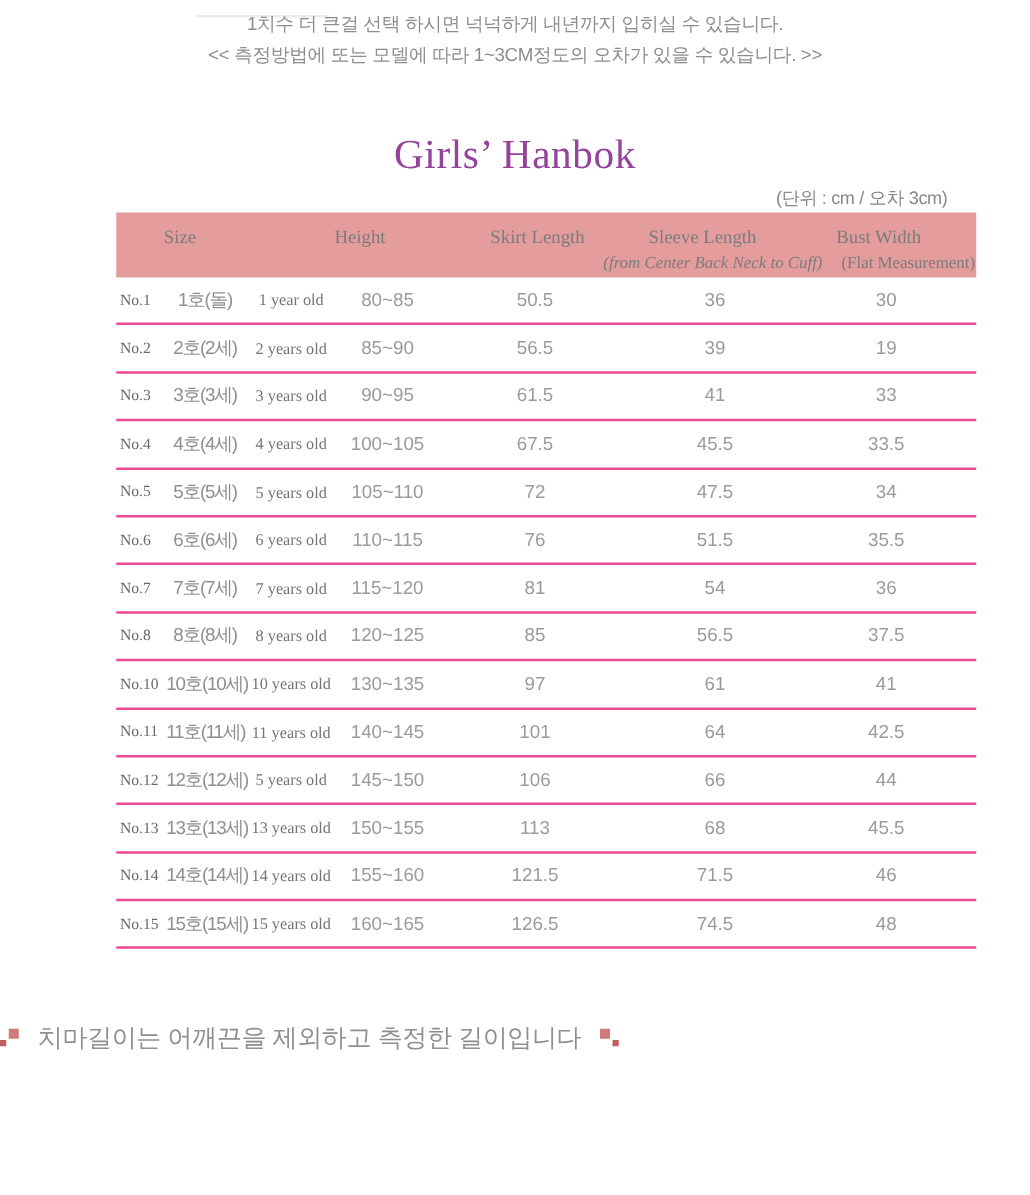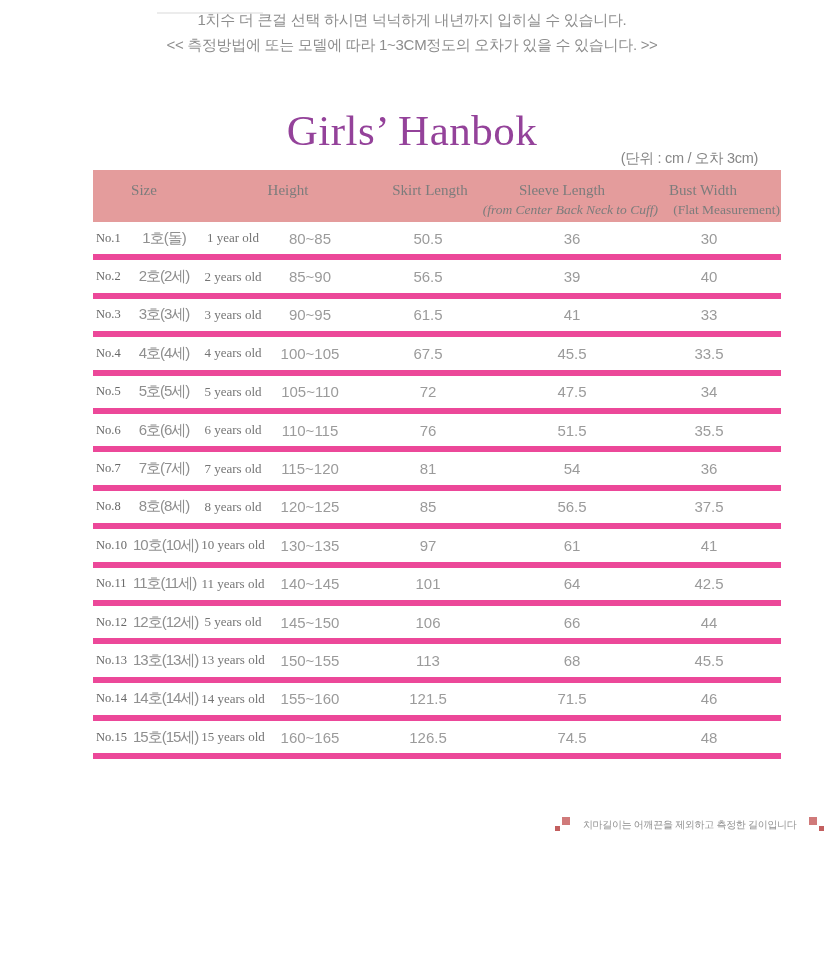--- a/index.html
+++ b/index.html
@@ -11,21 +11,21 @@
 
   
   .artifact-line { position:absolute; left:157px; top:12px; width:106px; height:2px; background:#ececec; }
 
   
   .top-notes { position:absolute; top:7px; left:0; width:100%; text-align:center;
     color:#8d8d8d; font-size:15px; line-height:25px; letter-spacing:-0.3px; }
 
   
   .title { position:absolute; top:106px; left:0; width:100%; text-align:center;
-    font-family:"Liberation Serif", serif; font-size:43px; color:#94429a; letter-spacing:0.5px; }
+    font-family:"Liberation Serif", serif; font-size:33px; color:#94429a; letter-spacing:0.5px; }
 
   
   .unit-note { position:absolute; top:149px; right:66px; font-size:14.5px; color:#878787; letter-spacing:-0.3px; }
 
   
   .size-table { position:absolute; top:170px; left:93px; width:688px; }
 
   .t-header { position:relative; background:#e49c9c; height:52px;
     font-family:"Liberation Serif", serif; color:#7c7c7c; }
   .t-header-row { display:grid; grid-template-columns:102px 156px 158px 130px 142px;
@@ -33,30 +33,30 @@
   .t-header-row span { text-align:center; white-space:nowrap; }
   .hcell-height { padding-left:30px; }
   .hcell-sleeve { padding-right:24px; }
   .hcell-bust  { padding-right:14px; }
   .hdr-sub { position:absolute; bottom:4px; font-size:13.5px; white-space:nowrap; }
   .hdr-sub1 { right:123px;font-style:italic; }
   .hdr-sub2 { right:1px; }
 
   .t-body { width:100%; }
   .t-row { display:grid; grid-template-columns:40px 62px 76px 78px 158px 130px 144px;
-    align-items:center; height:38.4px; border-bottom:6px solid #ec4899; }
+    align-items:center; height:38.4px; border-bottom:2px solid #ec4899; }
   .t-row > span { display:block; text-align:center; white-space:nowrap; }
   .c-no  { font-family:"Liberation Serif", serif; font-size:12.5px; color:#686868; text-align:left !important; padding-left:3px; }
   .c-kr  { font-size:15px; color:#8f8f8f; letter-spacing:-1px; }
   .c-age { font-family:"Liberation Serif", serif; font-size:13px; color:#757575; }
   .c-num { font-size:15px; color:#9b9b9b; }
 
   
-  .footer-note { position:absolute; top:817px; left:0; width:100%; text-align:right;
-    font-size:10px; color:#8f8f8f; letter-spacing:-0.3px; }
+  .footer-note { position:absolute; top:817px; left:0; width:100%; text-align:left;
+    font-size:20px; color:#8f8f8f; letter-spacing:-0.3px; }
   .footer-note .note-text { vertical-align:middle; }
   .sq-group { display:inline-block; position:relative; width:16px; height:16px; vertical-align:middle; }
   .sq-group.left { margin-right:9px; }
   .sq-group.right { margin-left:9px; }
   .sq { position:absolute; display:block; }
   .sq-small { width:5px; height:5px; background:#c35f5f; }
   .sq-big   { width:8px; height:8px; background:#d07a7a; }
   .sq-group.left  .sq-small { left:0; bottom:2px; }
   .sq-group.left  .sq-big   { right:1px; top:0; }
   .sq-group.right .sq-big   { left:1px; top:0; }
@@ -99,21 +99,21 @@
     <span class="c-num">30</span>
   </div>
 
   <div class="t-row">
     <span class="c-no">No.2</span>
     <span class="c-kr">2호(2세)</span>
     <span class="c-age">2 years old</span>
     <span class="c-num">85~90</span>
     <span class="c-num">56.5</span>
     <span class="c-num">39</span>
-    <span class="c-num">40</span>
+    <span class="c-num">19</span>
   </div>
 
   <div class="t-row">
     <span class="c-no">No.3</span>
     <span class="c-kr">3호(3세)</span>
     <span class="c-age">3 years old</span>
     <span class="c-num">90~95</span>
     <span class="c-num">61.5</span>
     <span class="c-num">41</span>
     <span class="c-num">33</span>

